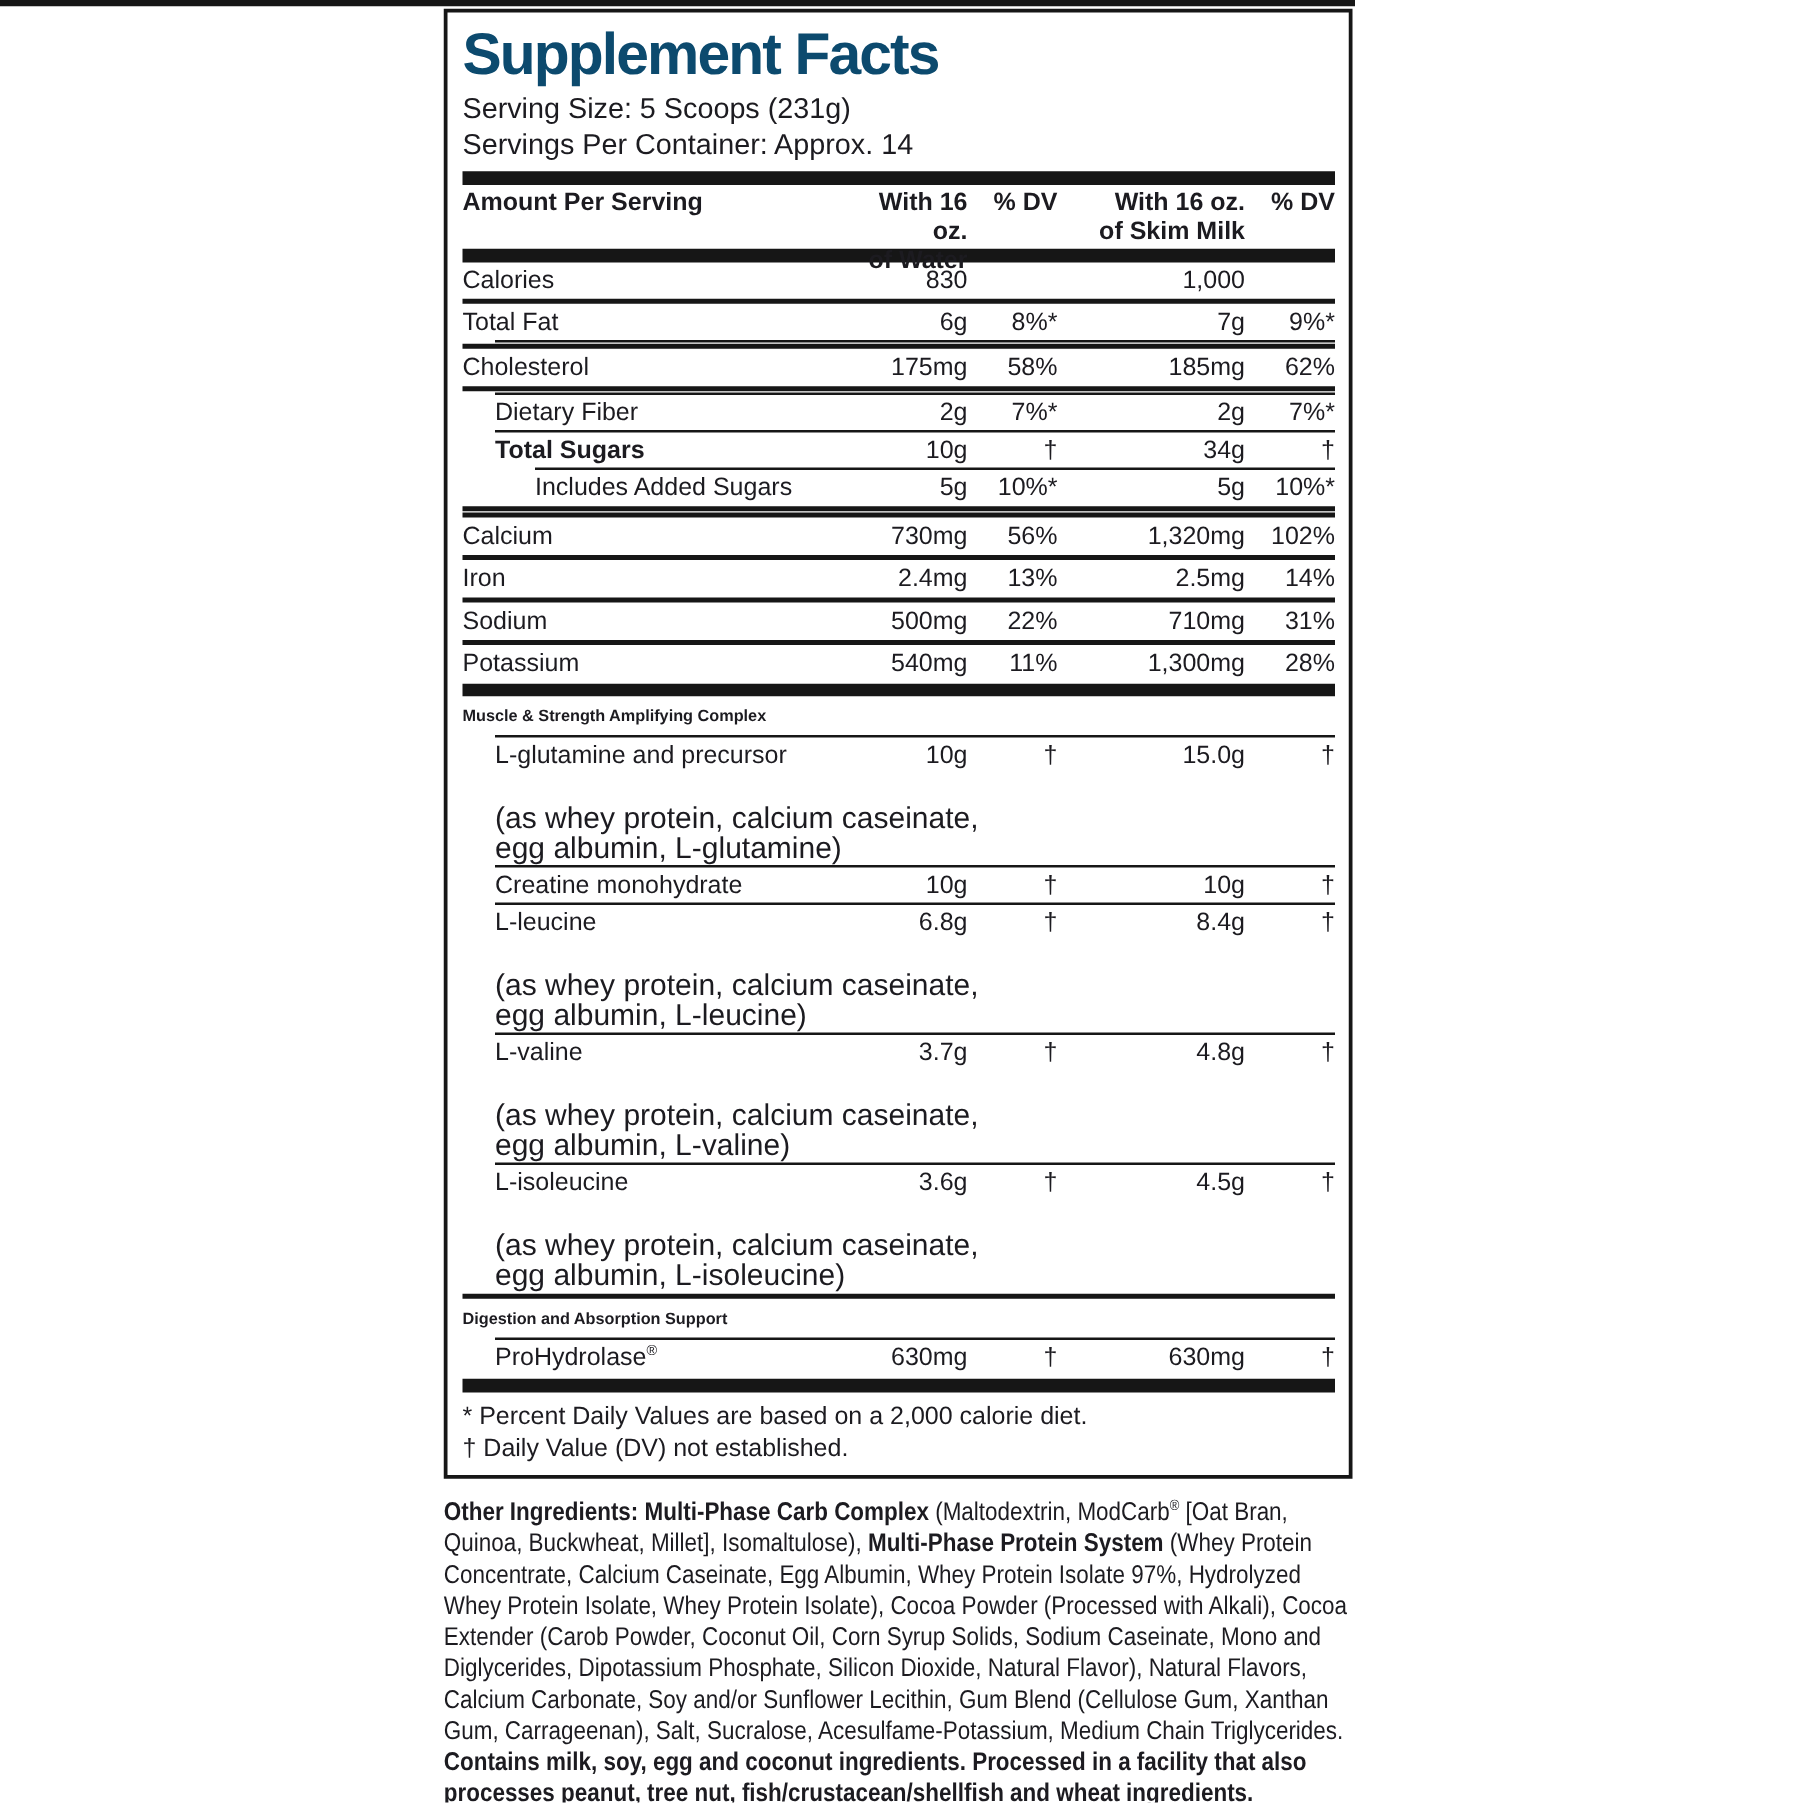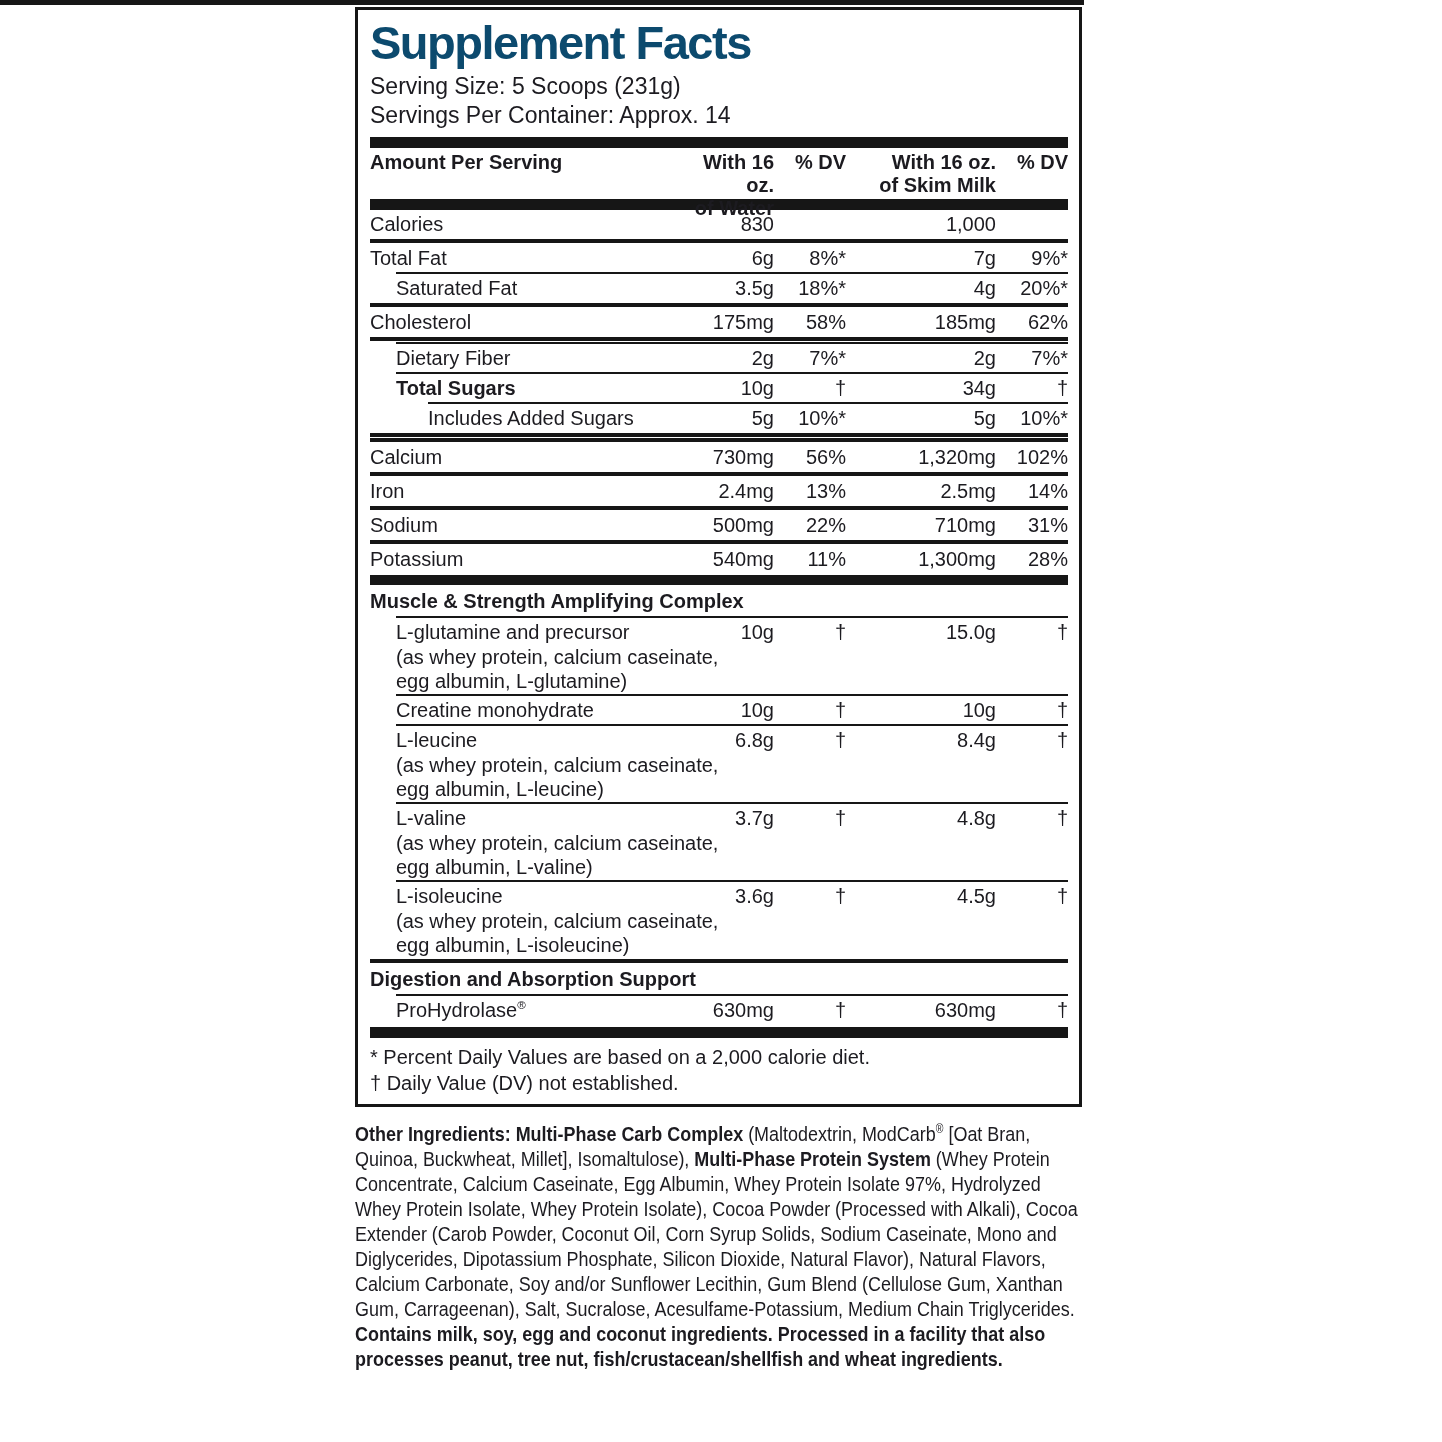--- a/index.html
+++ b/index.html
@@ -32,22 +32,22 @@
   .hdr-cell .two{
     position:absolute;right:0;top:0;white-space:pre-line;text-align:right;line-height:23px;
   }
   .rowwrap{padding:1px 0;}
   .rowline{
     display:grid;grid-template-columns:1fr 90px 72px 150px 72px;
     font-size:20px;line-height:26px;
   }
   .rowline .name{white-space:nowrap;}
   .rowline .val{text-align:right;white-space:nowrap;}
-  .sublines{font-size:20px;line-height:24px;white-space:nowrap;}
-  .section-title{font-weight:700;font-size:20px;line-height:26px;margin:3px 0 2px 0;}
+  .sublines{font-size:24px;line-height:24px;white-space:nowrap;margin-top:26px;}
+  .section-title{font-weight:700;font-size:13px;line-height:26px;margin:3px 0 2px 0;}
   .sep{background:#161616;}
   .sep.thin{height:2px;}
   .sep.med{height:4px;margin:1px 0;}
   .footnotes{font-size:20px;line-height:26px;margin-top:3px;}
   .ingredients{
     margin:14px 0 0 355px;width:830px;
     transform:scaleX(0.876);transform-origin:left top;
     font-size:20.5px;line-height:25px;color:#1c1b20;
   }
   .ingredients b{font-weight:700;}
@@ -100,29 +100,20 @@
       <div class="rowwrap">
         <div class="rowline">
           <div class="name" style="padding-left: 0px;">Total Fat</div>
           <div class="val">6g</div>
           <div class="val">8%*</div>
           <div class="val">7g</div>
           <div class="val">9%*</div>
         </div>
       </div>
       <div class="sep thin" style="margin-left: 26px;"></div>
-      <div class="rowwrap">
-        <div class="rowline">
-          <div class="name" style="padding-left: 26px;">Saturated Fat</div>
-          <div class="val">3.5g</div>
-          <div class="val">18%*</div>
-          <div class="val">4g</div>
-          <div class="val">20%*</div>
-        </div>
-      </div>
       <div class="sep med" style="margin-left: 0px;"></div>
       <div class="rowwrap">
         <div class="rowline">
           <div class="name" style="padding-left: 0px;">Cholesterol</div>
           <div class="val">175mg</div>
           <div class="val">58%</div>
           <div class="val">185mg</div>
           <div class="val">62%</div>
         </div>
       </div>

